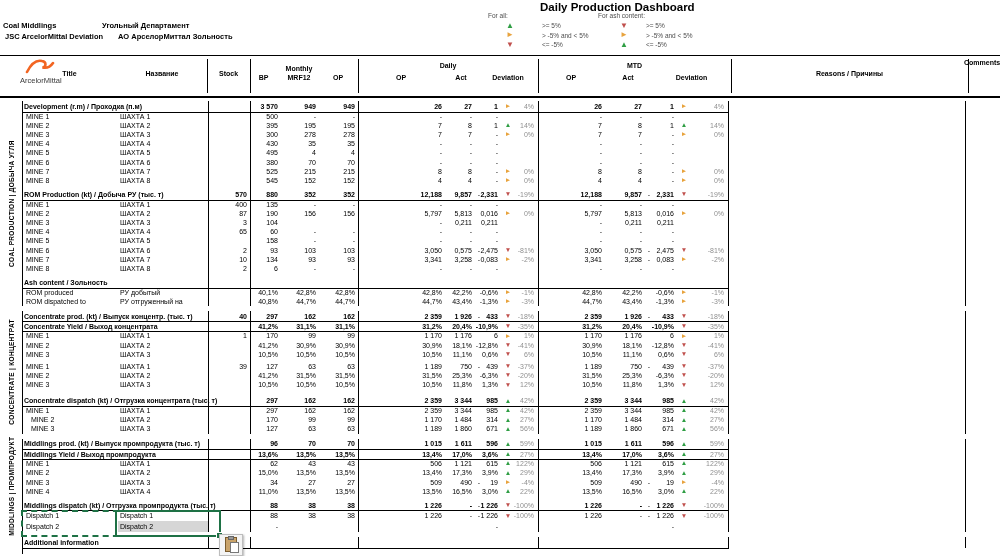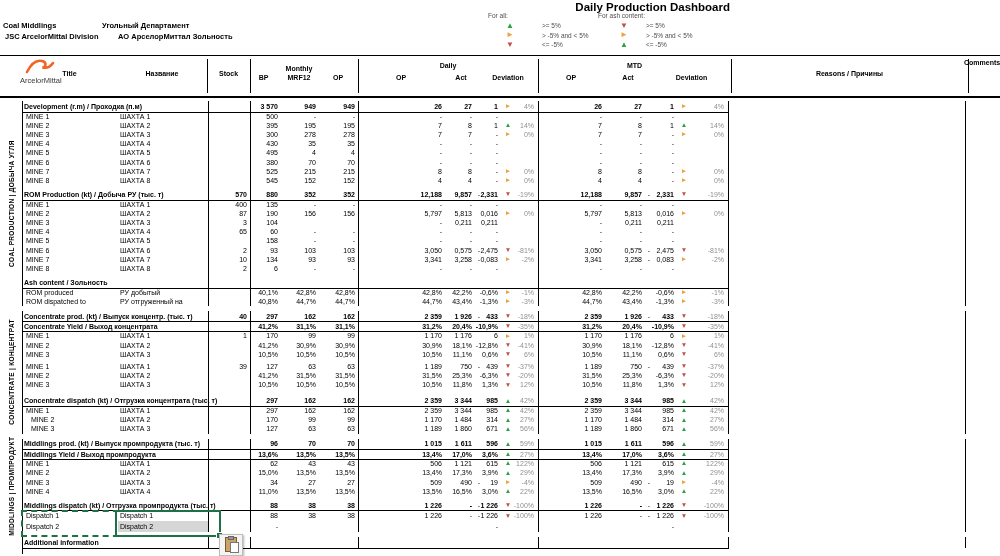--- a/index.html
+++ b/index.html
@@ -1,20 +1,20 @@
 <!DOCTYPE html>
 <html><head>
 <meta charset="utf-8">
 <style>
   html,body{margin:0;padding:0;background:#fff;}
   body{width:1000px;height:556px;font-family:"Liberation Sans",sans-serif;color:#000;overflow:hidden;position:relative;}
   .top{position:relative;height:55px;}
   .abs{position:absolute;white-space:nowrap;}
   .co{font-size:7.5px;font-weight:bold;}
-  .title{font-size:11.5px;font-weight:bold;text-align:right;}
+  .title{font-size:11.5px;font-weight:bold;text-align:left;}
   .lg{position:absolute;font-size:6.5px;color:#4d4d4d;}
   .lg .hd{height:9px;}
   .lg-row{display:flex;align-items:center;height:9.5px;}
   .lg-row .ga{font-size:8px;line-height:1;}
   .lg-all .lg-row{padding-left:20px;} .lg-all .txt{margin-left:28px;}
   .lg-ash .lg-row{padding-left:22px;} .lg-ash .txt{margin-left:18px;}
   .ar-g{color:#2f9e44;} .ar-a{color:#e8a33d;} .ar-r{color:#c0504d;}
   .thead{position:relative;height:40px;border-top:1px solid #000;border-bottom:2px solid #000;}
   .hl{font-size:7px;font-weight:bold;text-align:center;}
   .vb{position:absolute;top:3px;bottom:3px;width:1px;background:#000;}
@@ -53,21 +53,21 @@
     box-shadow:1px 1px 2px rgba(0,0,0,.3);display:flex;align-items:center;justify-content:center;z-index:5;}
   .clip{position:relative;width:10px;height:13px;background:#c9a36a;border:1px solid #7a5c2e;}
   .clip:before{content:"";position:absolute;top:-2px;left:2px;width:4px;height:2px;background:#9a9a9a;border:1px solid #666;}
   .clip-sheet{position:absolute;right:-3px;bottom:-2px;width:7px;height:9px;background:#fff;border:1px solid #777;}
 </style>
 </head>
 <body>
 
 <div class="top">
   <span class="abs co" style="left:3px;top:21px;">Coal Middlings</span>
-  <span class="abs co" style="left:5px;top:32px;">JSC ArcelorMittal Division</span>
+  <span class="abs co" style="left:5px;top:32px;">JSC ArcelorMittal Deviation</span>
   <span class="abs co" style="left:102px;top:21px;">Угольный Департамент</span>
   <span class="abs co" style="left:118px;top:32px;">АО АрселорМиттал Зольность</span>
   <div class="abs title" style="left:540px;top:1px;width:190px;">Daily Production Dashboard</div>
   <div class="lg lg-all" style="left:486px;top:12px;">
     <div class="hd" style="padding-left:2px;">For all:</div>
   <div class="lg-row">
         <span class="ga ar-g">▲</span>
         <span class="txt">&gt;= 5%</span>
       </div>
       <div class="lg-row">

